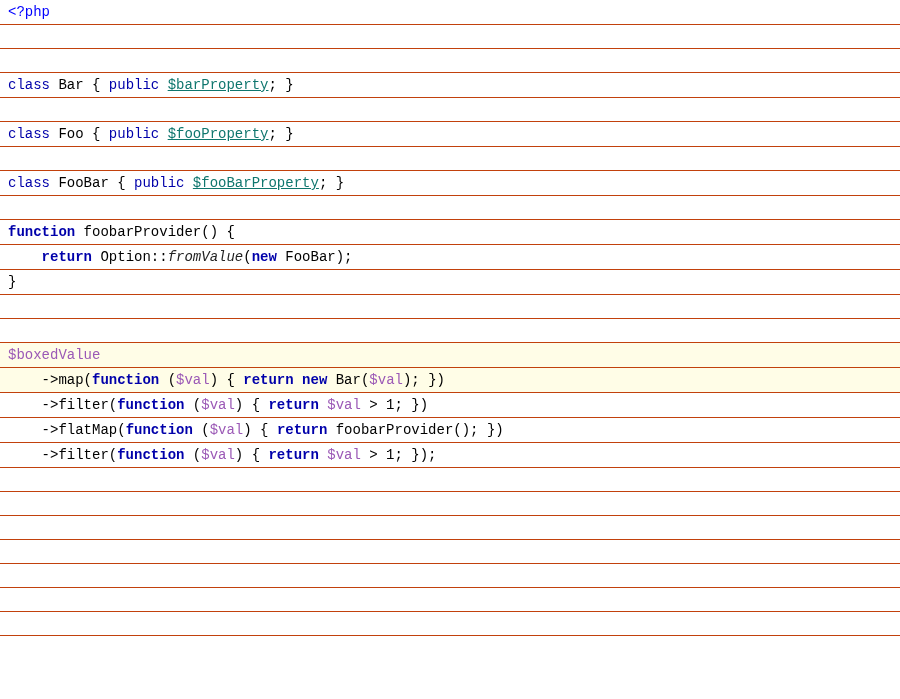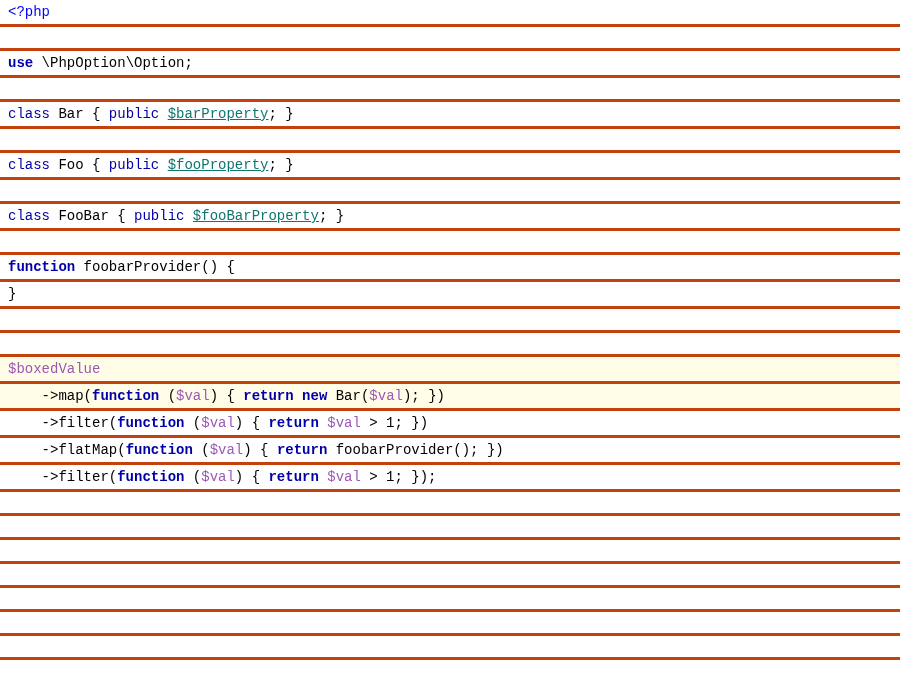--- a/index.html
+++ b/index.html
@@ -18,21 +18,21 @@
       background: #ffffff;
       padding: 0;
       overflow: hidden;
     }
 
     .code-line {
       display: flex;
       align-items: center;
       padding: 0 8px;
       min-height: 24px;
-      border-bottom: 3px solid #c2410c;
+      border-bottom: 1px solid #c2410c;
       white-space: pre;
     }
 
     .code-line.highlighted {
       background: #fffde7;
     }
 
     .code-line.empty {
       min-height: 24px;
     }
@@ -58,23 +58,20 @@
 <body>
 
 <div class="code-editor">
 
   <div class="code-line">
     <span class="code-content"><span class="kw-tag">&lt;?php</span></span>
   </div>
 
   <div class="code-line empty"></div>
 
-  <div class="code-line">
-    <span class="code-content"><span class="kw-use">use</span><span class="plain"> \PhpOption\Option;</span></span>
-  </div>
 
   <div class="code-line empty"></div>
 
   <div class="code-line">
     <span class="code-content"><span class="kw-class">class</span><span class="plain"> Bar { </span><span class="kw-public">public</span><span class="plain"> </span><span class="prop">$barProperty</span><span class="plain">; }</span></span>
   </div>
 
   <div class="code-line empty"></div>
 
   <div class="code-line">
@@ -86,20 +83,23 @@
   <div class="code-line">
     <span class="code-content"><span class="kw-class">class</span><span class="plain"> FooBar { </span><span class="kw-public">public</span><span class="plain"> </span><span class="prop">$fooBarProperty</span><span class="plain">; }</span></span>
   </div>
 
   <div class="code-line empty"></div>
 
   <div class="code-line">
     <span class="code-content"><span class="kw-function">function</span><span class="plain"> foobarProvider() {</span></span>
   </div>
 
+  <div class="code-line">
+    <span class="code-content"><span class="plain">    </span><span class="kw-return">return</span><span class="plain"> Option::</span><span class="static-method">fromValue</span><span class="plain">(</span><span class="kw-new">new</span><span class="plain"> FooBar);</span></span>
+  </div>
 
   <div class="code-line">
     <span class="code-content"><span class="plain">}</span></span>
   </div>
 
   <div class="code-line empty"></div>
 
 
   <div class="code-line empty"></div>
 

